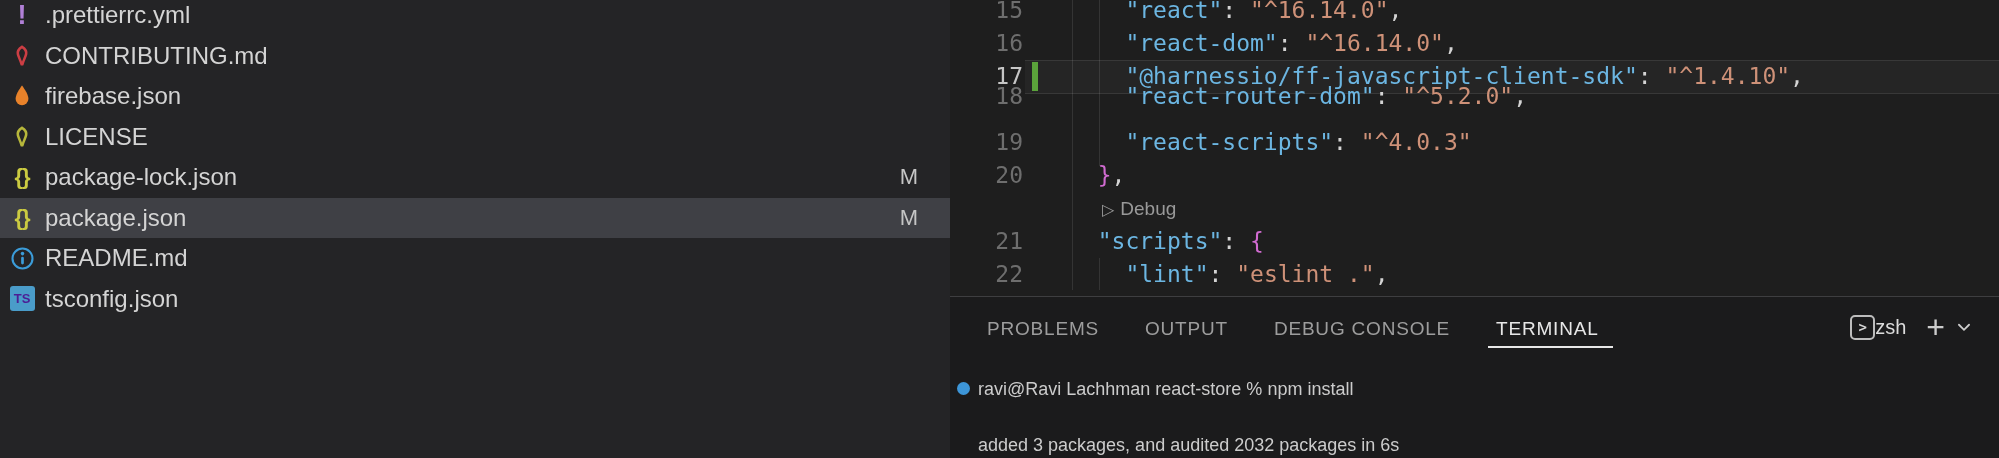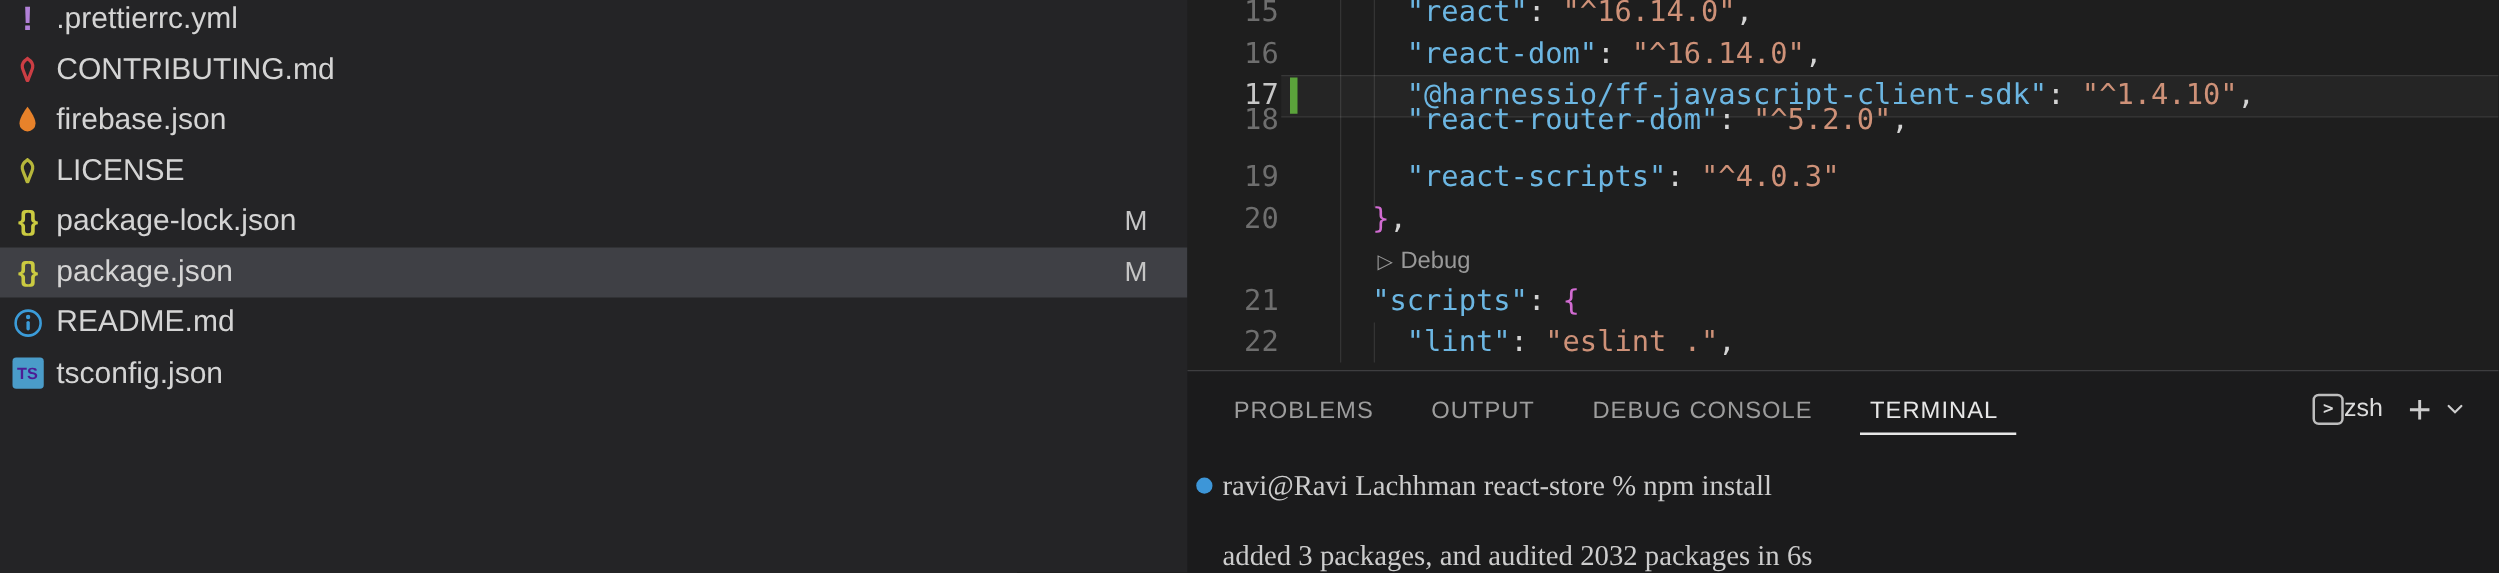--- a/index.html
+++ b/index.html
@@ -91,21 +91,21 @@
     display:flex; align-items:center; justify-content:center;
     font-family:"DejaVu Sans Mono", monospace; font-size:14px; font-weight:700; color:#d6d6d6;
     cursor:pointer;
   }
   .shell-label { font-size:20px; color:#dcdcdc; cursor:pointer; }
   .plus-icon { font-size:32px; font-weight:100; color:#cccccc; margin-left:20px; line-height:24px; cursor:pointer; }
   .chevron-down { margin-left:10px; display:flex; cursor:pointer; }
 
   .terminal {
     position:absolute; left:28px; top:78px; right:0;
-    font-family:Liberation Serif, serif; font-size:23px; line-height:28px;
+    font-family:Liberation Sans, sans-serif; font-size:18px; line-height:28px;
     color:var(--terminal-fg); white-space:pre;
   }
   .term-line { position:relative; height:28px; }
   .term-dot {
     position:absolute; left:-21px; top:7px; width:13px; height:13px;
     border-radius:50%; background:var(--terminal-decoration);
   }
 </style>
 </head>
 <body>

